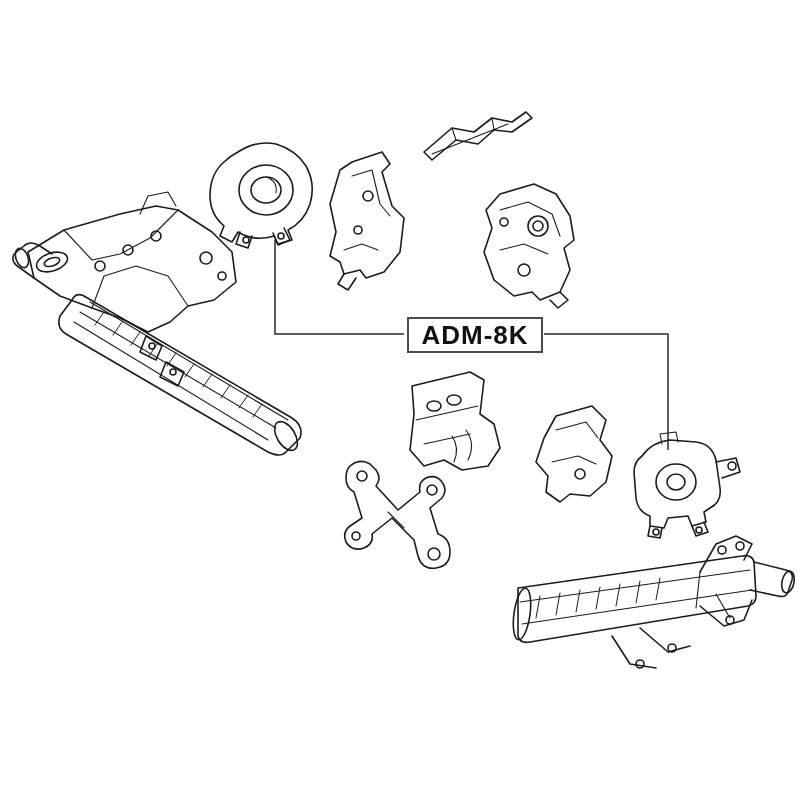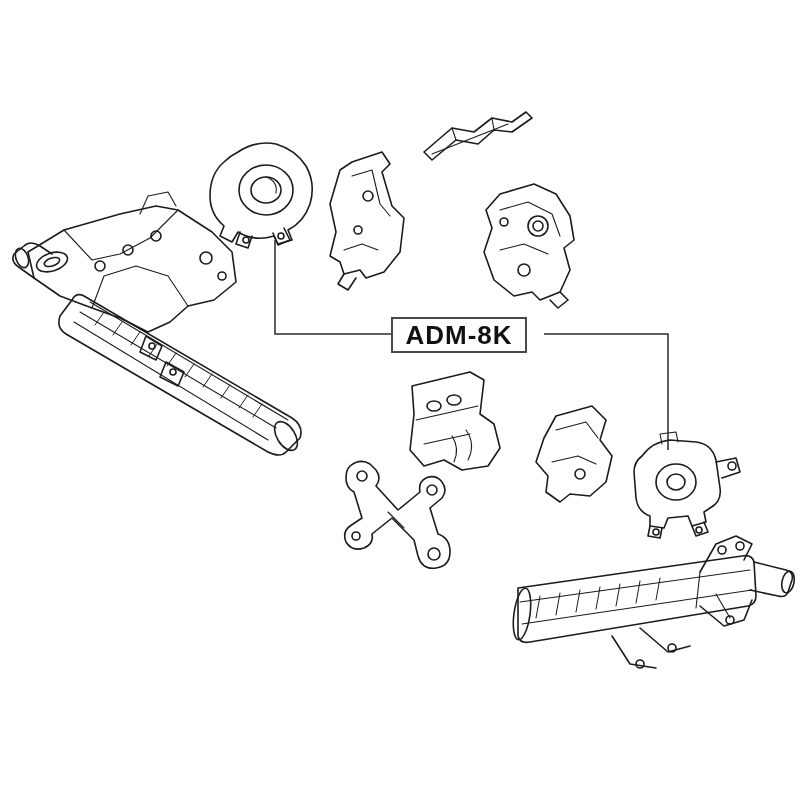--- a/index.html
+++ b/index.html
@@ -25,21 +25,21 @@
   }
   .part .hatch { stroke-width: 1; }
   .part .thin  { stroke-width: 1.1; }
   .leaders polyline {
     stroke: #2a2a2a;
     fill: none;
     stroke-width: 1.5;
   }
   .part-code-label {
     position: absolute;
-    left: 391px;
+    left: 407px;
     top: 317px;
     width: 132px;
     height: 32px;
     border: 2px solid #4a4a4a;
     background: #ffffff;
     display: flex;
     align-items: center;
     justify-content: center;
     font-weight: bold;
     font-size: 26px;

